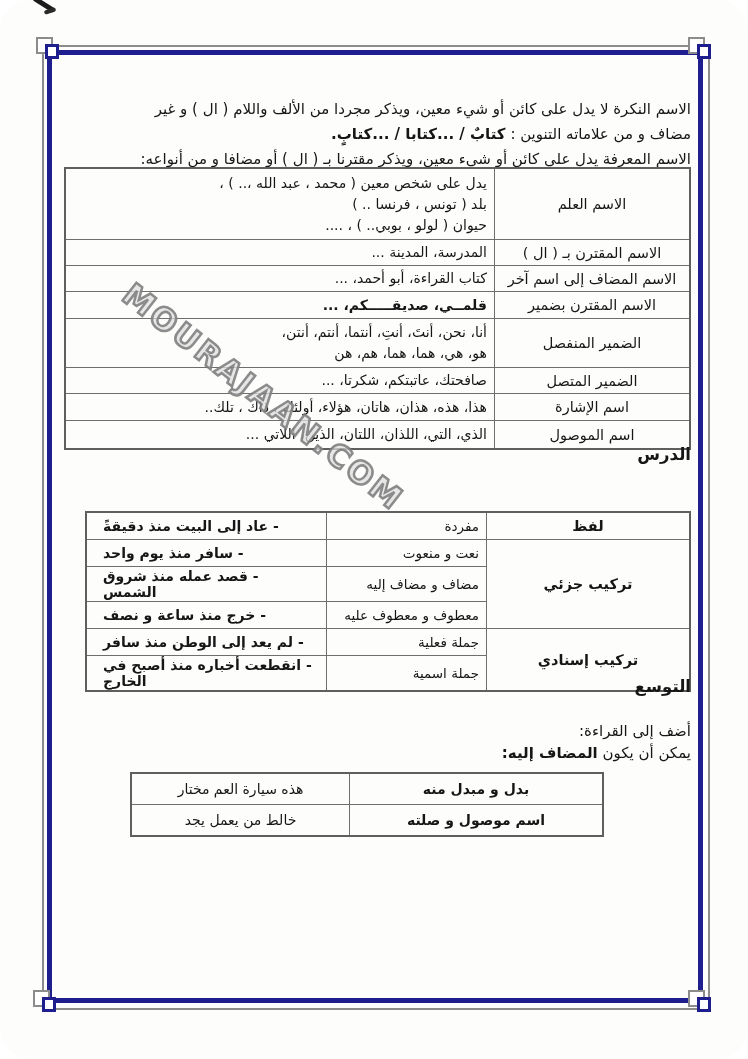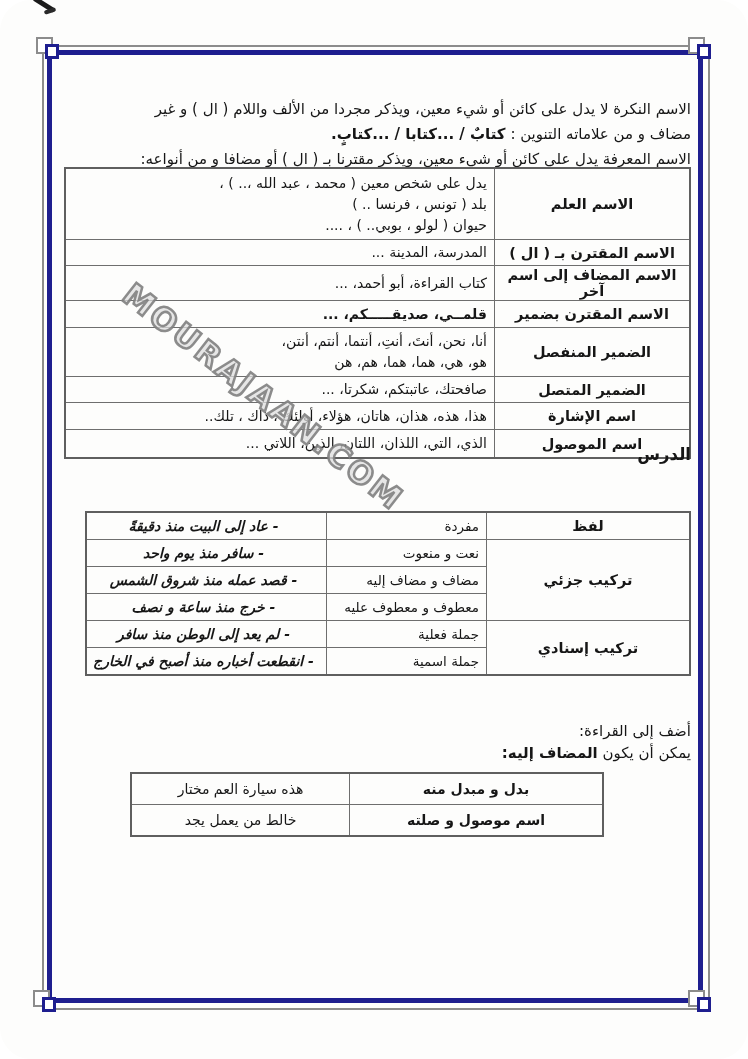--- a/index.html
+++ b/index.html
@@ -34,35 +34,35 @@
 
   .intro { position:absolute; left:64px; top:82px; width:627px;
     font-size:15px; line-height:25px; text-align:right; }
   .intro .ln { display:block; }
   .b { font-weight:bold; }
 
   table { border-collapse:collapse; table-layout:fixed; direction:rtl; }
   td { border:1px solid #6e6e6e; vertical-align:middle; overflow:hidden; }
 
   .t1 { position:absolute; left:64px; top:167px; width:627px; border:2px solid #5f5f5f; }
-  .t1 td.lbl { width:188px; text-align:center; font-weight:bold; font-size:14.5px; padding:1px 3px; }
+  .t1 td.lbl { width:188px; text-align:center; font-weight:normal; font-size:14.5px; padding:1px 3px; }
   .t1 td.ex  { text-align:right; font-size:14px; line-height:21px; padding:1px 7px 1px 3px;
                white-space:pre-line; }
   .t1 td.ex.bold { font-weight:bold; }
 
   .headline { position:absolute; left:64px; width:627px; text-align:right;
     font-weight:bold; font-size:16.5px; }
   .subline  { position:absolute; left:64px; width:627px; text-align:right; font-size:15px; }
   .subline.sb { font-weight:bold; }
 
   .t2 { position:absolute; left:85px; top:511px; width:606px; border:2px solid #5f5f5f; }
   .t2 td { height:24px; font-size:14px; }
   .t2 td.cat { width:200px; text-align:center; font-weight:bold; font-size:14.5px;margin-top:10px; }
   .t2 td.typ { width:150px; text-align:right; padding:1px 7px 1px 2px; font-size:13.5px; }
-  .t2 td.ex  { text-align:center; padding:1px 10px 1px 4px; font-weight:bold;font-style:italic; }
+  .t2 td.ex  { text-align:left; padding:1px 10px 1px 16px; font-weight:bold; }
 
   .t3 { position:absolute; left:130px; top:772px; width:474px; border:2px solid #5f5f5f; }
   .t3 td { height:28px; font-size:14px; text-align:center; }
   .t3 td.lbl { width:250px; font-weight:bold; }
 
   .watermark { position:absolute; left:138px; top:276px;
     transform:rotate(38deg); transform-origin:0 0;
     font-size:31px; font-weight:bold; letter-spacing:3px;
     color:rgba(255,255,255,0.55);
     -webkit-text-stroke:2.5px rgba(125,125,125,0.88);
@@ -172,20 +172,21 @@
         <td class="typ">جملة فعلية</td>
         <td class="ex">- لم يعد إلى الوطن منذ سافر</td>
       </tr>
       <tr>
         <td class="typ">جملة اسمية</td>
         <td class="ex">- انقطعت أخباره منذ أصبح في الخارج</td>
       </tr>
     </tbody>
       </table>
 
+    <div class="headline" style="top:677px">التوسع</div>
     <div class="subline" style="top:722px">أضف إلى القراءة:</div>
     <div class="subline" style="top:744px"><span>يمكن أن يكون </span><span class="b">المضاف إليه:</span></div>
 
     <table class="t3">
       <tbody>
           <tr>
         <td class="lbl">بدل و مبدل منه</td>
         <td class="ex">هذه سيارة العم مختار</td>
       </tr>
       <tr>

